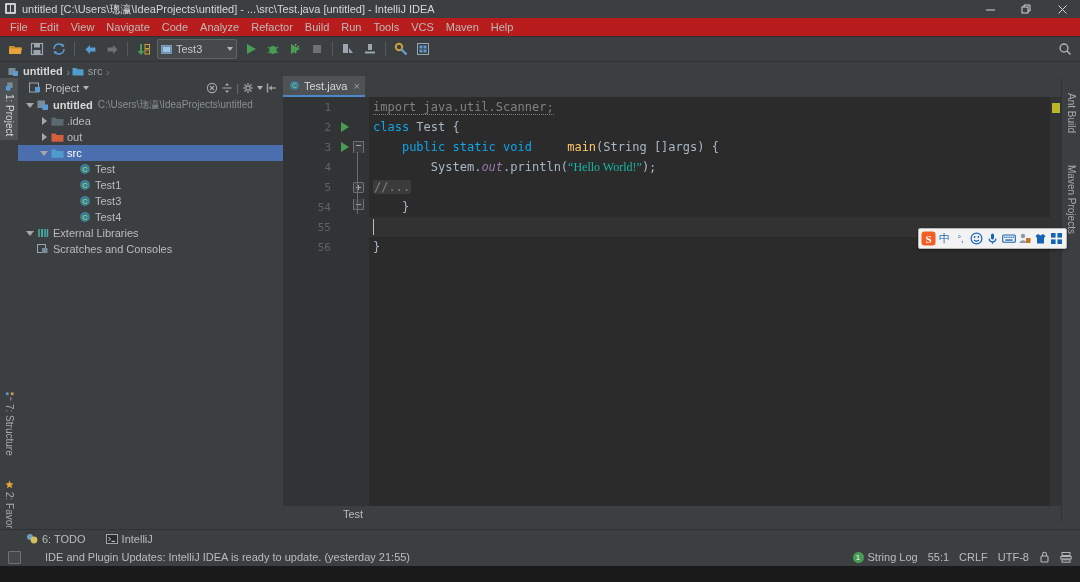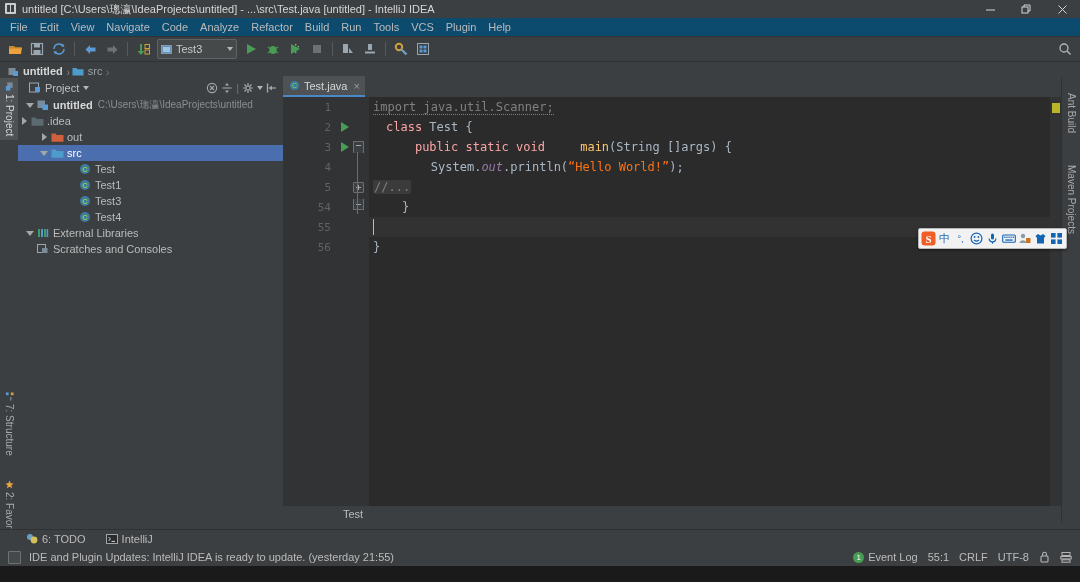--- a/index.html
+++ b/index.html
@@ -16,21 +16,21 @@
   .titlebar{height:18px;background:#3c3f41;display:flex;align-items:center;position:relative;}
   .tb-icon{width:12px;height:12px;margin-left:5px;margin-right:5px;flex:0 0 auto;position:relative;}
   .tb-icon .sq{position:absolute;left:0;top:0;width:11px;height:11px;background:#c9cdd1;border-radius:1px;}
   .tb-icon .sq:after{content:"";position:absolute;left:2px;top:2px;width:3px;height:7px;background:#3c3f41;}
   .tb-icon .sq:before{content:"";position:absolute;left:6px;top:2px;width:3px;height:7px;background:#3c3f41;}
   .tb-title{font-size:11px;color:#d6d6d6;white-space:nowrap;}
   .winctrls{position:absolute;right:0;top:0;height:18px;display:flex;}
   .winbtn{width:36px;height:18px;display:flex;align-items:center;justify-content:center;color:#d4d4d4;font-size:11px;}
 
   
-  .menubar{height:18px;background:#0c4a6e;display:flex;align-items:center;padding-left:4px;border-bottom:1px solid #2f3133;}
+  .menubar{height:18px;background:#b91c1c;display:flex;align-items:center;padding-left:4px;border-bottom:1px solid #2f3133;}
   .menuitem{padding:1px 6px;font-size:11px;color:#bbbbbb;white-space:nowrap;}
 
   
   .toolbar{height:24px;background:#3c3f41;display:flex;align-items:center;padding-left:4px;position:relative;border-bottom:1px solid #2f3133;}
   .tbtn{width:20px;height:20px;display:flex;align-items:center;justify-content:center;border-radius:2px;margin:0 1px;}
   .tsep{width:1px;height:14px;background:#555a5c;margin:0 4px;}
   .runcfg{height:18px;min-width:72px;background:#45494a;border:1px solid #5e6364;border-radius:2px;
           display:flex;align-items:center;padding:0 3px;margin:0 3px;gap:4px;}
   .runcfg .lbl{font-size:11px;color:#c8c8c8;flex:1;}
   .caret{width:0;height:0;border-left:3.5px solid transparent;border-right:3.5px solid transparent;border-top:4px solid #b5b5b5;}
@@ -92,22 +92,22 @@
   .foldbox:after{content:"";position:absolute;left:2px;top:3.5px;width:5px;height:1px;background:#a6a6a6;}
   .foldbox.plus:before{content:"";position:absolute;left:3.5px;top:2px;width:1px;height:5px;background:#a6a6a6;}
   .foldtop{position:absolute;left:18px;top:4px;width:9px;height:11px;border:1px solid #6a6f71;border-bottom:none;background:#3c3f41;}
   .foldtop:after{content:"";position:absolute;left:2px;top:3px;width:5px;height:1px;background:#a6a6a6;}
   .foldline{position:absolute;left:22px;top:14px;width:1px;background:#6a6f71;}
   .foldend{position:absolute;left:18px;top:2px;width:9px;height:10px;border:1px solid #6a6f71;border-top:none;background:#3c3f41;}
   .foldend:after{content:"";position:absolute;left:2px;top:5px;width:5px;height:1px;background:#a6a6a6;}
   .codetext{flex:1;position:relative;background:#2b2b2b;}
   .c-line{height:20px;line-height:20px;white-space:pre;padding-left:4px;color:#a9b7c6;}
   .c-line.cur{background:#323232;}
-  .kw{color:#fca5a5;margin-left:13px;}
-  .str{color:#f97316;}
+  .kw{color:#0ea5e9;}
+  .str{color:#14b8a6;font-family:Liberation Serif, serif;}
   .fn{color:#ffc66d;padding-left:28px;}
   .field{color:#9876aa;font-style:italic;}
   .cls{color:#a9b7c6;}
   .dim{color:#808080;}
   .unused{color:#808080;border-bottom:1px dotted #808080;}
   .folded{background:#3b3b3b;color:#808080;padding:0 1px;border-radius:2px;}
   .stripe{position:absolute;right:0;top:19px;bottom:16px;width:12px;background:#313335;}
   .stripe .warn{position:absolute;right:2px;top:6px;width:8px;height:10px;background:#bbb529;}
   .caret-blink{position:absolute;width:1px;height:16px;background:#bbbbbb;}
   .breadcrumb-bottom{position:absolute;left:0;right:0;bottom:0;height:16px;background:#3c3f41;
@@ -169,21 +169,21 @@
     <div class="menuitem">Edit</div>
     <div class="menuitem">View</div>
     <div class="menuitem">Navigate</div>
     <div class="menuitem">Code</div>
     <div class="menuitem">Analyze</div>
     <div class="menuitem">Refactor</div>
     <div class="menuitem">Build</div>
     <div class="menuitem">Run</div>
     <div class="menuitem">Tools</div>
     <div class="menuitem">VCS</div>
-    <div class="menuitem">Plugin</div>
+    <div class="menuitem">Maven</div>
     <div class="menuitem">Help</div>
   </div>
 
   <div class="toolbar">
     <div class="tbtn">
       <svg width="15" height="15" viewBox="0 0 15 15">
         <path d="M1 4 L6 4 L7 5.5 L14 5.5 L13 12 L1 12 Z" fill="#e8a33d"></path>
         <path d="M1 4 L6 4 L7 5.5 L13 5.5 L13 6.5 L1 6.5 Z" fill="#c98a2b"></path>
       </svg>
     </div>
@@ -385,21 +385,21 @@
             </span>
             <span class="tico">
               <svg width="12" height="12" viewBox="0 0 12 12">
                 <rect x="0.5" y="1.5" width="7.5" height="7.5" fill="#7a8b99"></rect>
                 <rect x="5.5" y="5.5" width="5.5" height="5.5" fill="#5b9bd5"></rect>
               </svg>
             </span>
             <span class="tlabel b">untitled</span>
             <span class="tpath">C:\Users\璁瀛\IdeaProjects\untitled</span>
           </div>
-          <div class="trow" style="">
+          <div class="trow" style="padding-left: 20px;">
             <span class="tw">
               <span class="arrow-r"></span>
             </span>
             <span class="tico">
               <svg width="13" height="11" viewBox="0 0 13 11">
                 <path d="M0.5 1.5 L4.5 1.5 L5.6 3 L12.5 3 L12.5 9.8 L0.5 9.8 Z" fill="#5b6a70"></path>
               </svg>
             </span>
             <span class="tlabel">.idea</span>
           </div>
@@ -653,25 +653,25 @@
         <rect x="0.5" y="1.5" width="11" height="9" fill="#2b2b2b" stroke="#9aa7b0" stroke-width="1"></rect>
         <polyline points="2.5,4 4.5,6 2.5,8" fill="none" stroke="#d8d8d8" stroke-width="1"></polyline>
         <line x1="5.5" y1="8.4" x2="9" y2="8.4" stroke="#d8d8d8" stroke-width="1"></line>
       </svg>
       <span>IntelliJ</span>
     </div>
   </div>
 
   <div class="statusbar">
     <div class="sbchk"></div>
-    <span style="margin-left:8px;">IDE and Plugin Updates: IntelliJ IDEA is ready to update. (yesterday 21:55)</span>
+    <span style="margin-left:24px;">IDE and Plugin Updates: IntelliJ IDEA is ready to update. (yesterday 21:55)</span>
     <div class="sb-right">
       <div class="evtlog">
         <span class="badge">1</span>
-        <span>Event Log</span>
+        <span>String Log</span>
       </div>
       <span>55:1</span>
       <span>CRLF</span>
       <span>UTF-8</span>
       <svg width="11" height="12" viewBox="0 0 11 12">
         <rect x="2" y="5" width="7" height="6" rx="1" fill="none" stroke="#b5b5b5" stroke-width="1.1"></rect>
         <path d="M3.6 5 L3.6 3.2 A1.9 1.9 0 0 1 7.4 3.2 L7.4 5" fill="none" stroke="#b5b5b5" stroke-width="1.1"></path>
       </svg>
       <svg width="12" height="12" viewBox="0 0 12 12">
         <rect x="2" y="1.5" width="8" height="3" fill="none" stroke="#b5b5b5" stroke-width="1"></rect>

